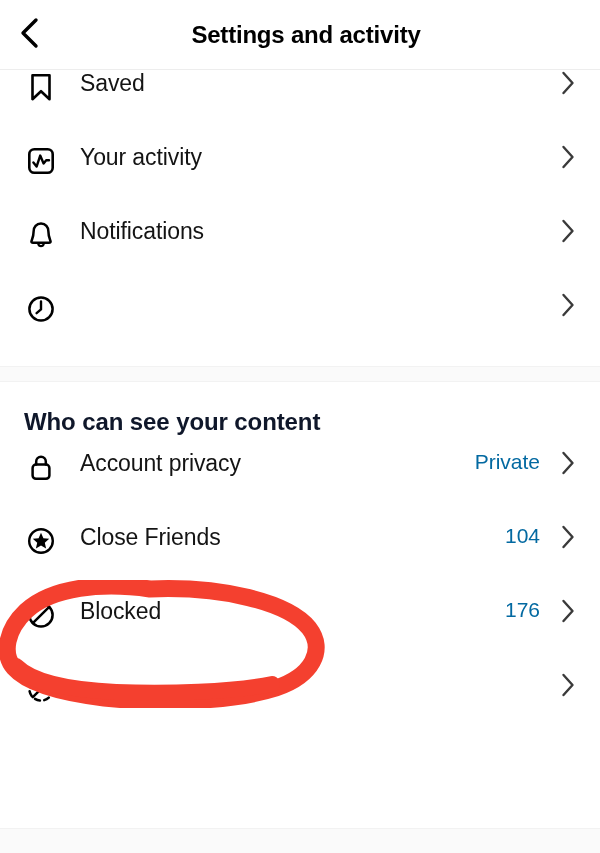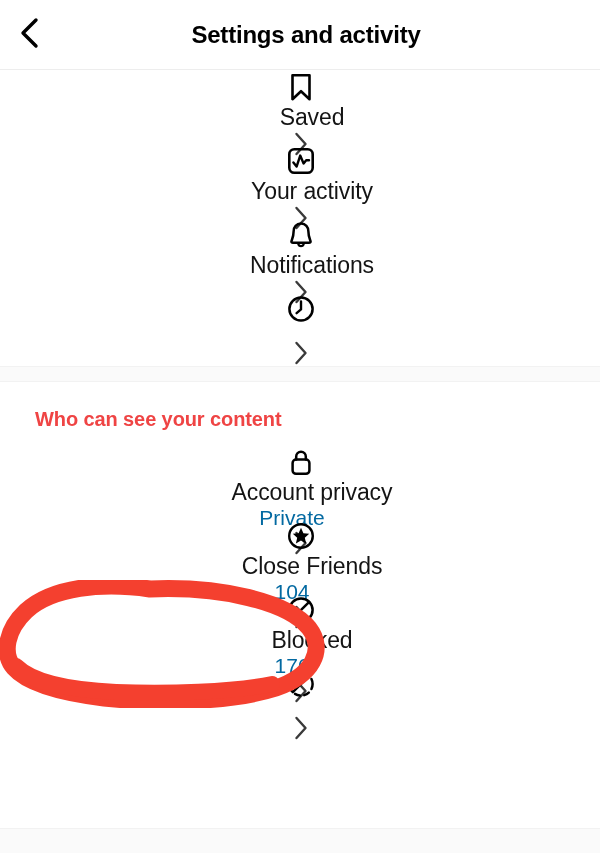--- a/index.html
+++ b/index.html
@@ -48,25 +48,23 @@
     font-weight: bold;
     color: #000000;
     letter-spacing: -0.2px;
   }
 
   
   .row {
     position: relative;
     height: 74px;
     display: flex;
-    align-items: center;
     padding: 0 22px 0 24px;
     background: transparent;
     cursor: pointer;
-    flex-direction: column;
   }
   .row-icon {
     width: 34px;
     height: 34px;
     flex: 0 0 34px;
     display: flex;
     align-items: center;
     justify-content: center;
   }
   .row-label {
@@ -93,24 +91,24 @@
   }
 
   
   .band {
     height: 16px;
     background: #fafafa;
     border-top: 1px solid #f2f2f2;
     border-bottom: 1px solid #f2f2f2;
   }
   .section-title {
-    font-size: 20px;
+    font-size: 24px;
     font-weight: bold;
-    color: #ef4444;
-    padding: 26px 24px 14px 35px;
+    color: #0f172a;
+    padding: 26px 24px 14px 24px;
     letter-spacing: -0.1px;
   }
   .bottom-band {
     position: absolute;
     left: 0;
     bottom: 0;
     width: 600px;
     height: 25px;
     background: #fafafa;
     border-top: 1px solid #f2f2f2;

